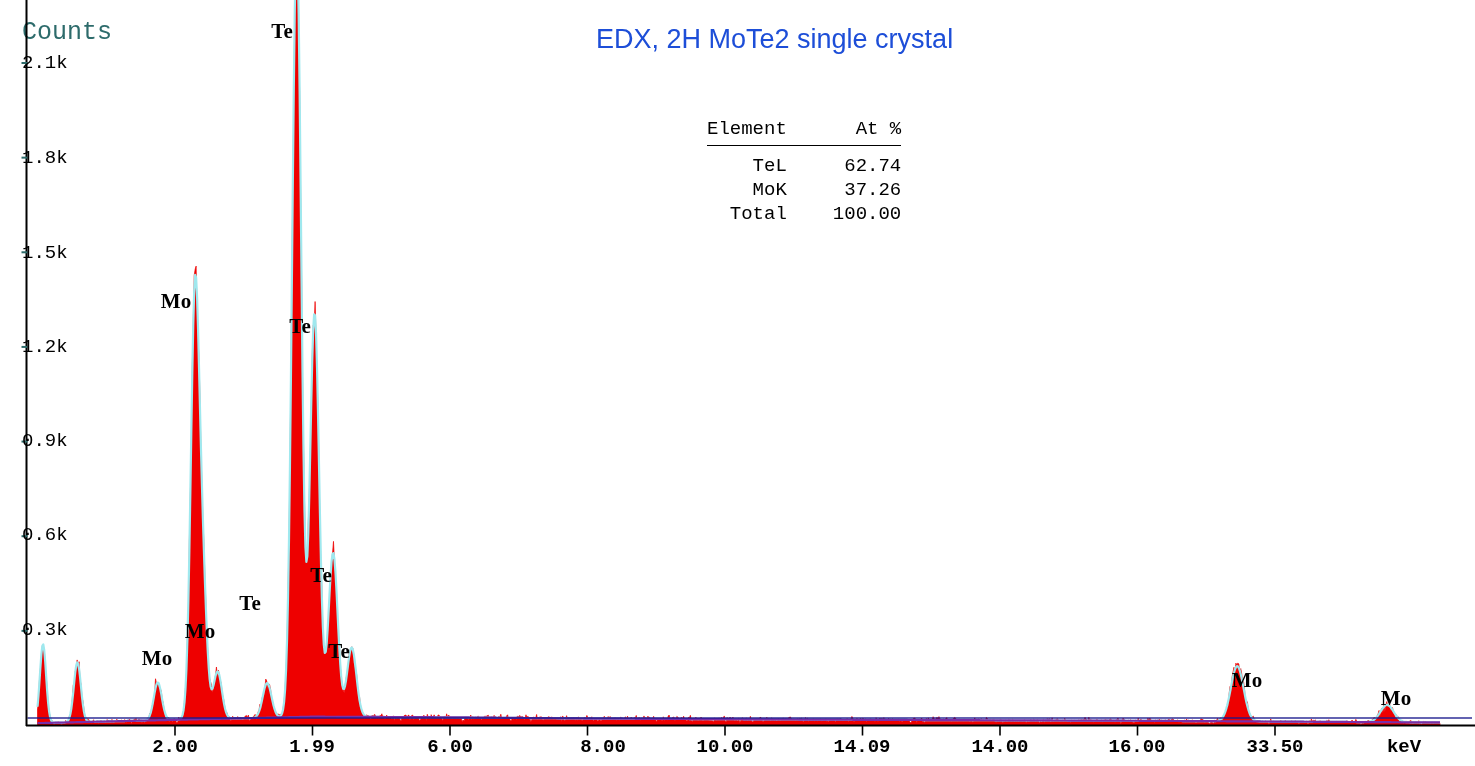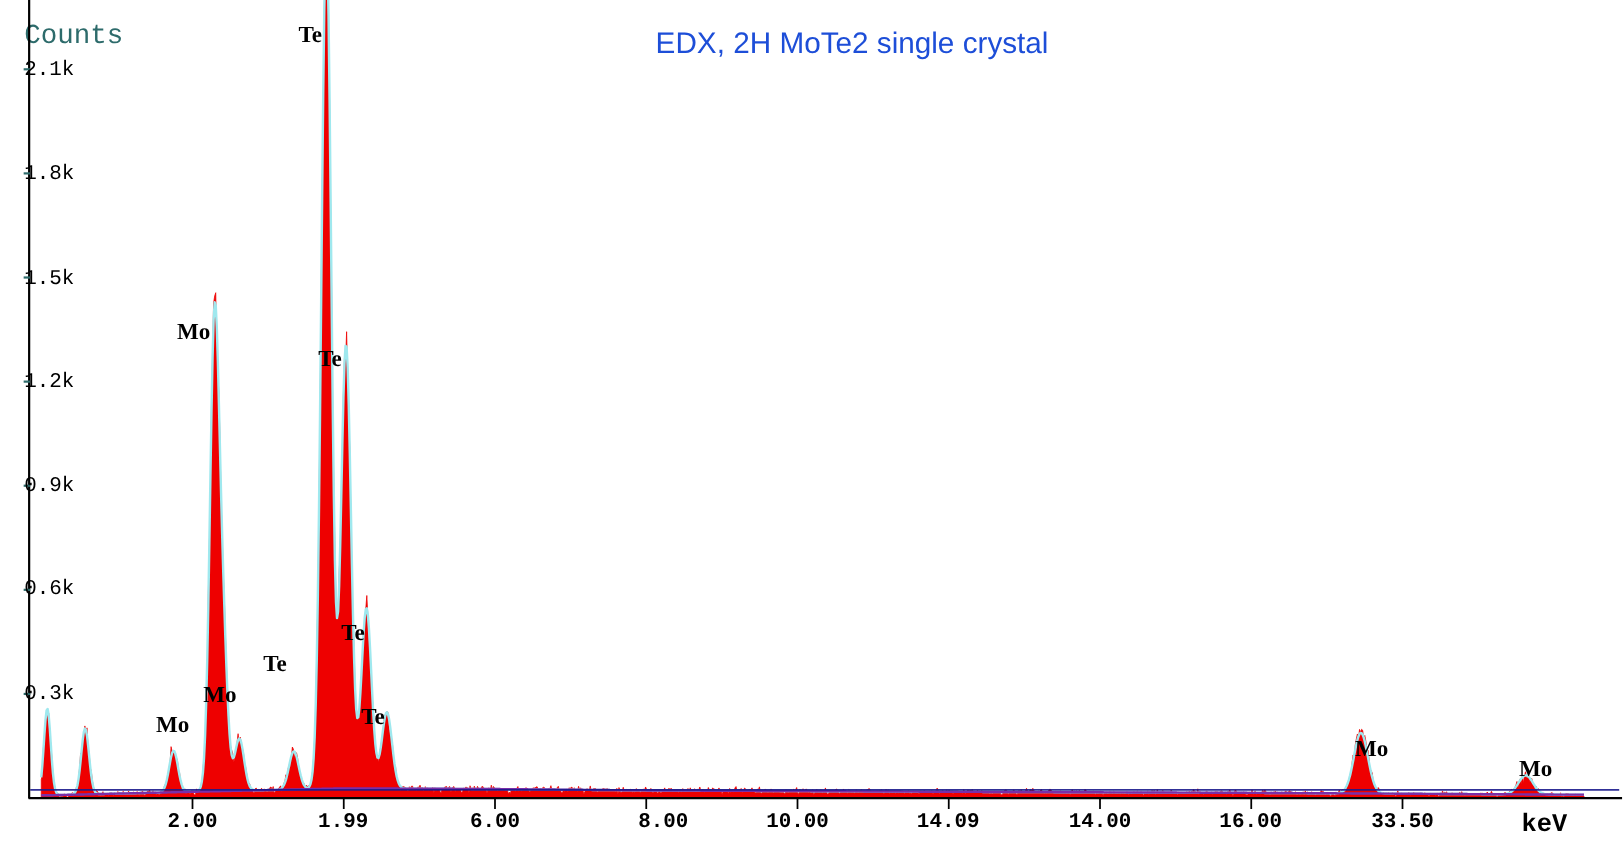--- a/index.html
+++ b/index.html
@@ -67,21 +67,21 @@
     font-weight: 700;
     color: #000000;
     white-space: nowrap;
     transform: translateX(-50%);
   }
   #xaxis-unit {
     position: absolute;
     top: 736px;
     left: 1404px;
     font-family: "Liberation Mono", monospace;
-    font-size: 23px;
+    font-size: 19px;
     font-weight: 700;
     color: #000000;
     white-space: nowrap;
     transform: translateX(-50%);
   }
 
   
   .peak-label {
     position: absolute;
     font-family: "Liberation Serif", serif;
@@ -202,14 +202,38 @@
   <div class="peak-label" style="left: 157px; top: 646px;">Mo</div>
   <div class="peak-label" style="left: 200px; top: 619px;">Mo</div>
   <div class="peak-label" style="left: 282px; top: 19px;">Te</div>
   <div class="peak-label" style="left: 300px; top: 314px;">Te</div>
   <div class="peak-label" style="left: 250px; top: 591px;">Te</div>
   <div class="peak-label" style="left: 321px; top: 563px;">Te</div>
   <div class="peak-label" style="left: 339px; top: 639px;">Te</div>
   <div class="peak-label" style="left: 1247px; top: 668px;">Mo</div>
   <div class="peak-label" style="left: 1396px; top: 686px;">Mo</div>
 
+  <div id="composition-table">
+    <table>
+      <thead>
+        <tr>
+          <th class="col-el">Element</th>
+          <th class="col-pct">At %</th>
+        </tr>
+      </thead>
+      <tbody>
+        <tr>
+          <td class="col-el">TeL</td>
+          <td class="col-pct">62.74</td>
+        </tr>
+        <tr>
+          <td class="col-el">MoK</td>
+          <td class="col-pct">37.26</td>
+        </tr>
+        <tr>
+          <td class="col-el">Total</td>
+          <td class="col-pct">100.00</td>
+        </tr>
+      </tbody>
+    </table>
+  </div>
 
 </div>
 
 </body></html>

